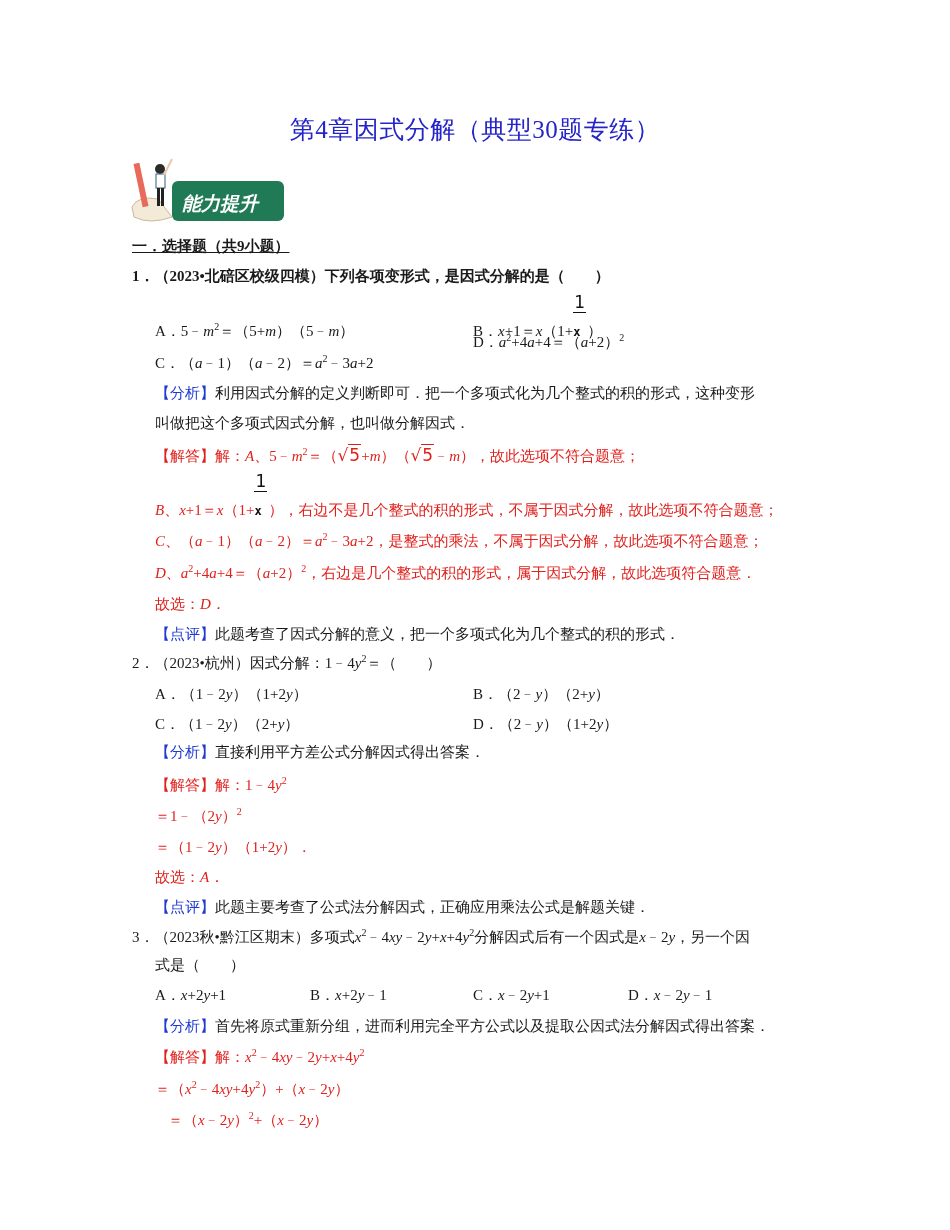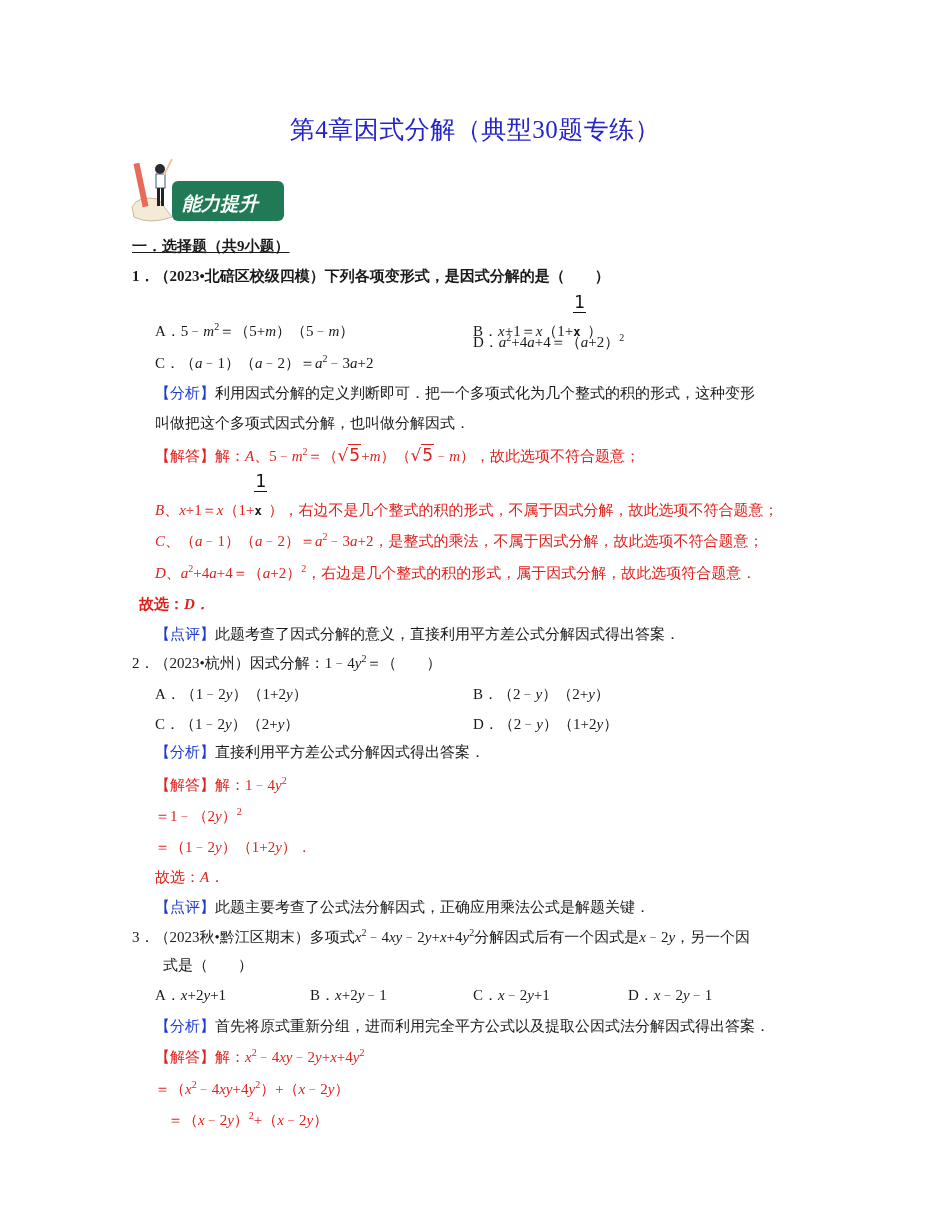--- a/index.html
+++ b/index.html
@@ -52,23 +52,23 @@
   <span class="blue">【分析】</span><span>利用因式分解的定义判断即可．把一个多项式化为几个整式的积的形式，这种变形</span>
 </div>
 <div class="abs" style="left:155px;top:413px;">叫做把这个多项式因式分解，也叫做分解因式．</div>
 
 <div class="abs red" style="left:155px;top:445px;">
   <span>【解答】</span>解：<span class="i">A</span>、5﹣<span class="i">m</span><sup>2</sup>＝（<span class="sqrt">√<span class="v">5</span></span>+<span class="i">m</span>）（<span class="sqrt">√<span class="v">5</span></span>﹣<span class="i">m</span>），故此选项不符合题意；
 </div>
 <div class="abs red" style="left:155px;top:500px;"><span class="i">B</span>、<span class="i">x</span>+1＝<span class="i">x</span>（1+<span class="frac"><span class="fracnum">1</span><span class="fracden">x</span></span>），右边不是几个整式的积的形式，不属于因式分解，故此选项不符合题意；</div>
 <div class="abs red" style="left:155px;top:531px;"><span class="i">C</span>、（<span class="i">a</span>﹣1）（<span class="i">a</span>﹣2）＝<span class="i">a</span><sup>2</sup>﹣3<span class="i">a</span>+2，是整式的乘法，不属于因式分解，故此选项不符合题意；</div>
 <div class="abs red" style="left:155px;top:563px;"><span class="i">D</span>、<span class="i">a</span><sup>2</sup>+4<span class="i">a</span>+4＝（<span class="i">a</span>+2）<sup>2</sup>，右边是几个整式的积的形式，属于因式分解，故此选项符合题意．</div>
-<div class="abs red" style="left:139px;top:594px;font-weight:bold;"><span>故选：</span><span class="i">D．</span></div>
+<div class="abs red" style="left:155px;top:594px;"><span>故选：</span><span class="i">D．</span></div>
 <div class="abs" style="left:155px;top:624px;">
-  <span class="blue">【点评】</span><span>此题考查了因式分解的意义，直接利用平方差公式分解因式得出答案．</span>
+  <span class="blue">【点评】</span><span>此题考查了因式分解的意义，把一个多项式化为几个整式的积的形式．</span>
 </div>
 
 <div class="abs" style="left:132px;top:653px;">
   <span>2．</span><span>（2023•杭州）</span>因式分解：1﹣4<span class="i">y</span><sup>2</sup>＝（　　）
 </div>
 <div class="abs" style="left:155px;top:684px;">A．（1﹣2<span class="i">y</span>）（1+2<span class="i">y</span>）</div>
 <div class="abs" style="left:473px;top:684px;">B．（2﹣<span class="i">y</span>）（2+<span class="i">y</span>）</div>
 <div class="abs" style="left:155px;top:714px;">C．（1﹣2<span class="i">y</span>）（2+<span class="i">y</span>）</div>
 <div class="abs" style="left:473px;top:714px;">D．（2﹣<span class="i">y</span>）（1+2<span class="i">y</span>）</div>
 <div class="abs" style="left:155px;top:744px;font-family:Liberation Mono, monospace;">
@@ -78,21 +78,21 @@
 <div class="abs red" style="left:155px;top:806px;">＝1﹣（2<span class="i">y</span>）<sup>2</sup></div>
 <div class="abs red" style="left:155px;top:837px;">＝（1﹣2<span class="i">y</span>）（1+2<span class="i">y</span>）．</div>
 <div class="abs red" style="left:155px;top:867px;"><span>故选：</span><span class="i">A．</span></div>
 <div class="abs" style="left:155px;top:897px;">
   <span class="blue">【点评】</span><span>此题主要考查了公式法分解因式，正确应用乘法公式是解题关键．</span>
 </div>
 
 <div class="abs" style="left:132px;top:927px;">
   <span>3．</span><span>（2023秋•黔江区期末）</span>多项式<span class="i">x</span><sup>2</sup>﹣4<span class="i">xy</span>﹣2<span class="i">y</span>+<span class="i">x</span>+4<span class="i">y</span><sup>2</sup>分解因式后有一个因式是<span class="i">x</span>﹣2<span class="i">y</span>，另一个因
 </div>
-<div class="abs" style="left:155px;top:955px;margin-left:8px;">式是（　　）</div>
+<div class="abs" style="left:155px;top:955px;">式是（　　）</div>
 <div class="abs" style="left:155px;top:985px;">A．<span class="i">x</span>+2<span class="i">y</span>+1</div>
 <div class="abs" style="left:310px;top:985px;text-align:right;">B．<span class="i">x</span>+2<span class="i">y</span>﹣1</div>
 <div class="abs" style="left:473px;top:985px;">C．<span class="i">x</span>﹣2<span class="i">y</span>+1</div>
 <div class="abs" style="left:628px;top:985px;">D．<span class="i">x</span>﹣2<span class="i">y</span>﹣1</div>
 <div class="abs" style="left:155px;top:1016px;">
   <span class="blue">【分析】</span><span>首先将原式重新分组，进而利用完全平方公式以及提取公因式法分解因式得出答案．</span>
 </div>
 <div class="abs red" style="left:155px;top:1047px;"><span>【解答】</span>解：<span class="i">x</span><sup>2</sup>﹣4<span class="i">xy</span>﹣2<span class="i">y</span>+<span class="i">x</span>+4<span class="i">y</span><sup>2</sup></div>
 <div class="abs red" style="left:155px;top:1079px;">＝（<span class="i">x</span><sup>2</sup>﹣4<span class="i">xy</span>+4<span class="i">y</span><sup>2</sup>）+（<span class="i">x</span>﹣2<span class="i">y</span>）</div>
 <div class="abs red" style="left:168px;top:1110px;">＝（<span class="i">x</span>﹣2<span class="i">y</span>）<sup>2</sup>+（<span class="i">x</span>﹣2<span class="i">y</span>）</div>

